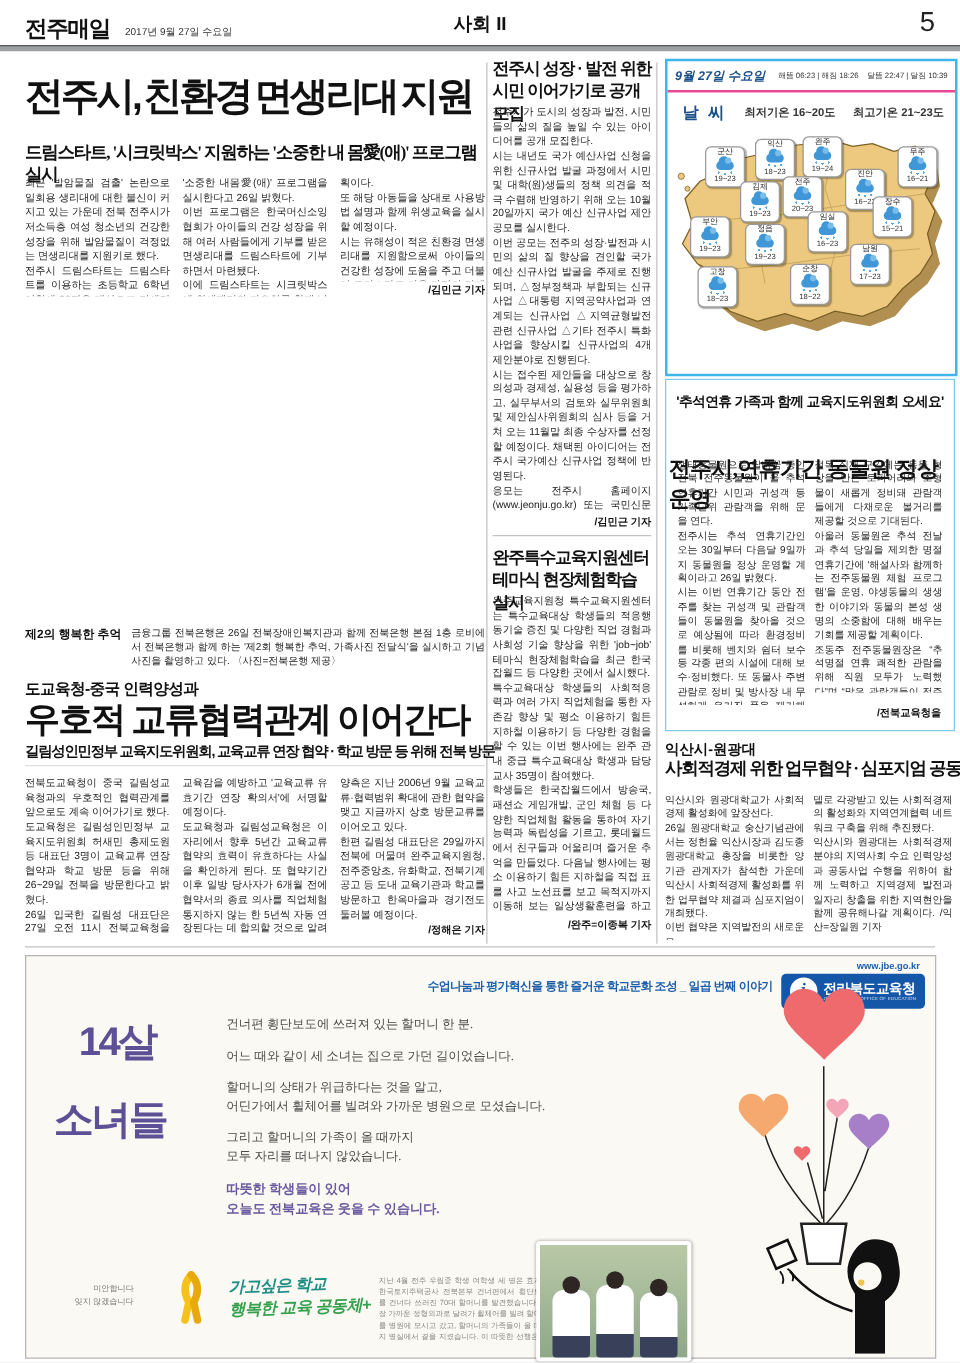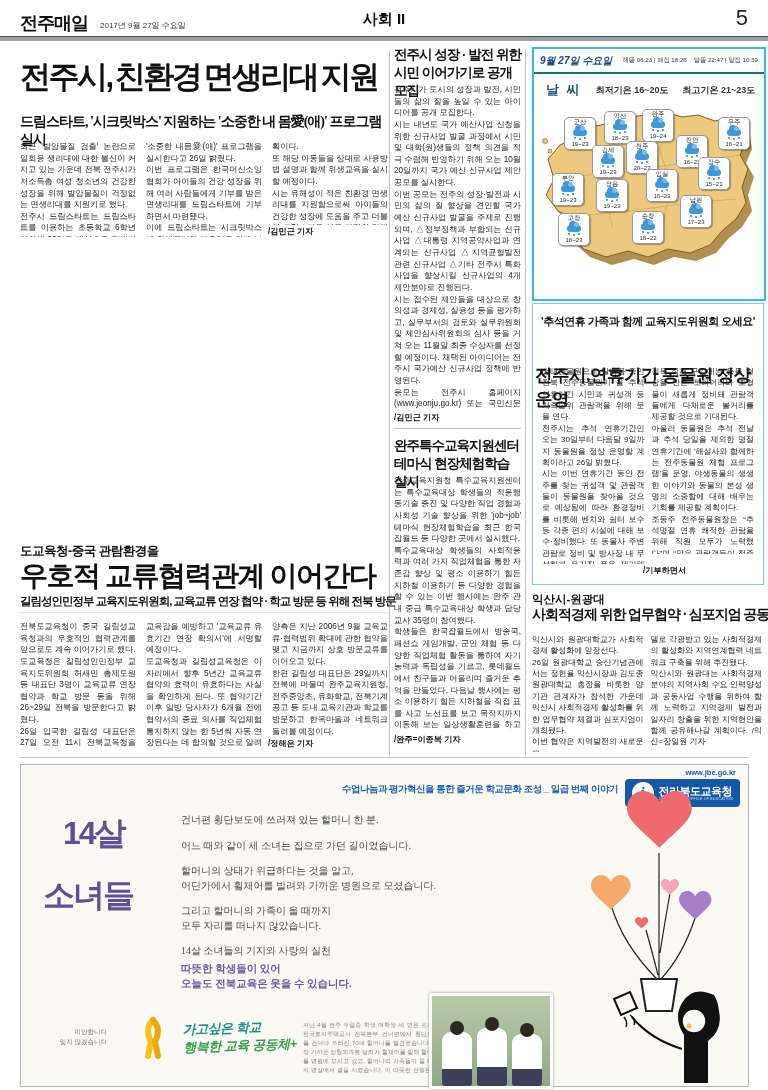--- a/index.html
+++ b/index.html
@@ -6,21 +6,21 @@
   #page{position:relative;width:768px;height:1090px;background:#ffffff;overflow:hidden;
         font-family:"Liberation Sans",sans-serif;color:#111;}
   .abs{position:absolute;}
   .serif{font-family:"Liberation Serif",serif;}
   .just{text-align:justify;}
   .prl{white-space:pre-line;}
   .clip{overflow:hidden;}
   .bodytxt{font-size:8.2px;line-height:1.42;color:#222;}
   .cols{display:flex;gap:10px;}
   .col{flex:1;}
-  .byline{font-size:8.2px;font-weight:bold;text-align:left;color:#111;}
+  .byline{font-size:8.2px;font-weight:bold;text-align:right;color:#111;}
   .vrule{width:1px;background:#c2c2c2;}
   .hrule{height:1px;background:#c2c2c2;}
 
   
   .mast-logo{font-size:18px;font-weight:900;letter-spacing:-1px;}
   .mast-date{font-size:8px;color:#333;}
   .mast-section{font-size:15px;font-weight:800;}
   .mast-page{font-size:22px;color:#222;}
   .mast-rule{height:4px;background:#9aa0a4;border-top:1px solid #555;}
 
@@ -47,21 +47,21 @@
   
   .ex-kicker{font-size:12.5px;font-weight:800;letter-spacing:-0.5px;}
   .ex-head{font-size:28px;font-weight:700;letter-spacing:-1.5px;white-space:nowrap;}
   .ex-sub{font-size:11.5px;font-weight:800;letter-spacing:-1px;white-space:nowrap;}
 
   
   .mid-head{font-size:13.5px;font-weight:800;line-height:1.35;letter-spacing:-1px;}
 
   
   .wbox{border:2px solid #3eb6e8;background:#fff;}
-  .whead{height:23px;border-bottom:2px solid #0f766e;display:flex;align-items:center;justify-content:space-between;padding:0 6px;}
+  .whead{height:23px;border-bottom:2px solid #ec4899;display:flex;align-items:center;justify-content:space-between;padding:0 6px;}
   .wtitle{font-size:10px;font-weight:800;font-style:italic;color:#1a4f8a;}
   .wtimes{font-size:6.2px;color:#333;display:flex;gap:7px;}
   .wlabel{font-size:13px;font-weight:900;color:#1a4f8a;letter-spacing:2px;}
   .wtemps{font-size:9px;font-weight:800;color:#333;}
   .wbadge{position:absolute;width:30px;background:#fff;border:1px solid #999;border-radius:5px;
           text-align:center;padding:1px 0 2px;box-shadow:1px 1px 1px rgba(0,0,0,.3);}
   .wb-name{display:block;font-size:6.3px;color:#222;line-height:1.1;}
   .wb-cloud{display:block;margin:3px auto 0;width:14px;height:7px;background:#3f97d8;border-radius:7px;position:relative;}
   .wb-cloud::before{content:"";position:absolute;width:8px;height:8px;border-radius:50%;background:#3f97d8;top:-4px;left:2px;}
   .wb-cloud::after{content:"";position:absolute;width:5px;height:5px;border-radius:50%;background:#79bce8;top:-3px;right:2px;}
@@ -124,33 +124,37 @@
 전주시 드림스타트는 드림스타트를 이용하는 초등학교 6학년 여학생 30명을 대상으로 면생리대와 위생팬티 파우치가 담긴 '시크릿박스'를 지원하는</div>
     <div class="col bodytxt just prl clip" style="height:96px;">'소중한 내몸愛(애)' 프로그램을 실시한다고 26일 밝혔다.
 이번 프로그램은 한국머신소잉협회가 아이들의 건강 성장을 위해 여러 사람들에게 기부를 받은 면생리대를 드림스타트에 기부하면서 마련됐다.
 이에 드림스타트는 시크릿박스에 위생팬티와 파우치를 함께 넣은 뒤 이용 아동의 가정을 직접 방문해 전달할 계</div>
     <div class="col bodytxt just prl clip" style="height:84px;">획이다.
 또 해당 아동들을 상대로 사용방법 설명과 함께 위생교육을 실시할 예정이다.
 시는 유해성이 적은 친환경 면생리대를 지원함으로써 아이들의 건강한 성장에 도움을 주고 더불어 드림스타트 이용 가정의 경제적 부담도 줄어들 것으로 기대하고 있다.</div>
   </div>
   <div class="abs byline" style="left:268px;top:226px;width:120px;">/김민근 기자</div>
 
-
-  <div class="abs ex-kicker" style="left:20px;top:543px;">도교육청-중국 관람환경을</div>
+  <div class="abs" style="left:20px;top:501px;width:368px;display:flex;gap:8px;">
+    <span class="cap-label">제2의 행복한 추억</span>
+    <span class="cap-text just">금융그룹 전북은행은 26일 전북장애인복지관과 함께 전북은행 본점 1층 로비에서 전북은행과 함께 하는 '제2회 행복한 추억, 가족사진 전달식'을 실시하고 기념사진을 촬영하고 있다. 〈사진=전북은행 제공〉</span>
+  </div>
+
+  <div class="abs ex-kicker" style="left:20px;top:543px;">도교육청-중국 인력양성과</div>
   <div class="abs ex-head serif" style="left:20px;top:557px;">우호적 교류협력관계 이어간다</div>
   <div class="abs ex-sub" style="left:20px;top:594px;width:368px;">길림성인민정부 교육지도위원회, 교육교류 연장 협약 · 학교 방문 등 위해 전북 방문</div>
   <div class="abs hrule" style="left:20px;top:612px;width:368px;background:#ddd;"></div>
   <div class="abs cols" style="left:20px;top:621px;width:368px;height:128px;">
     <div class="col bodytxt just prl clip" style="height:128px;">전북도교육청이 중국 길림성교육청과의 우호적인 협력관계를 앞으로도 계속 이어가기로 했다.
 도교육청은 길림성인민정부 교육지도위원회 허새민 총제도원 등 대표단 3명이 교육교류 연장 협약과 학교 방문 등을 위해 26~29일 전북을 방문한다고 밝혔다.
 26일 입국한 길림성 대표단은 27일 오전 11시 전북교육청을 방문, 김승환</div>
     <div class="col bodytxt just prl clip" style="height:128px;">교육감을 예방하고 '교육교류 유효기간 연장 확의서'에 서명할 예정이다.
 도교육청과 길림성교육청은 이 자리에서 향후 5년간 교육교류 협약의 효력이 유효하다는 사실을 확인하게 된다. 또 협약기간 이후 일방 당사자가 6개월 전에 협약서의 종료 의사를 직업체험 통지하지 않는 한 5년씩 자동 연장된다는 데 합의할 것으로 알려졌다.</div>
     <div class="col bodytxt just prl clip" style="height:116px;">양측은 지난 2006년 9월 교육교류·협력범위 확대에 관한 협약을 맺고 지금까지 상호 방문교류를 이어오고 있다.
-한편 길림성 대표단은 29일까지 전북에 머물며 완주교육지원청, 전주중앙초, 유화학교, 전북기계공고 등 도내 교육기관과 학교를 방문하고 한옥마을과 네트워크 둘러볼 예정이다.</div>
+한편 길림성 대표단은 29일까지 전북에 머물며 완주교육지원청, 전주중앙초, 유화학교, 전북기계공고 등 도내 교육기관과 학교를 방문하고 한옥마을과 경기전도 둘러볼 예정이다.</div>
   </div>
   <div class="abs byline" style="left:268px;top:738px;width:120px;">/정해은 기자</div>
 
   <div class="abs mid-head prl" style="left:394px;top:46px;width:127px;">전주시 성장 · 발전 위한
 시민 이어가기로 공개 모집</div>
   <div class="abs bodytxt just prl clip" style="left:394px;top:84px;width:127px;height:326px;">전주시가 도시의 성장과 발전, 시민들의 삶의 질을 높일 수 있는 아이디어를 공개 모집한다.
 시는 내년도 국가 예산사업 신청을 위한 신규사업 발굴 과정에서 시민 및 대학(원)생들의 정책 의견을 적극 수렴해 반영하기 위해 오는 10월 20일까지 국가 예산 신규사업 제안공모를 실시한다.
 이번 공모는 전주의 성장·발전과 시민의 삶의 질 향상을 견인할 국가 예산 신규사업 발굴을 주제로 진행되며, △정부정책과 부합되는 신규사업 △대통령 지역공약사업과 연계되는 신규사업 △지역균형발전 관련 신규사업 △기타 전주시 특화사업을 향상시킬 신규사업의 4개 제안분야로 진행된다.
 시는 접수된 제안들을 대상으로 창의성과 경제성, 실용성 등을 평가하고, 실무부서의 검토와 실무위원회 및 제안심사위원회의 심사 등을 거쳐 오는 11월말 최종 수상자를 선정할 예정이다. 채택된 아이디어는 전주시 국가예산 신규사업 정책에 반영된다.
 응모는 전주시 홈페이지(www.jeonju.go.kr) 또는 국민신문고 홈페이지(www.epeople.go.kr)의 공모제안을 통해 신청할 수 있으며, 공모에 대한 기타 자세한 사항은 전주시 홈페이지를 참고하거나 전화(063-281-2016)로 문의하면 된다</div>
@@ -280,21 +284,21 @@
     <div class="abs zoo-head serif" style="left:2px;top:28px;width:226px;">전주시,연휴기간 동물원 정상 운영</div>
     <div class="abs cols" style="left:9px;top:62px;width:212px;height:198px;gap:7px;">
       <div class="col bodytxt just prl clip" style="font-size:8px;height:198px;">생태동물원으로 탈바꿈 중인 전북 전주동물원이 올 추석 연휴기간 시민과 귀성객 등 가족단위 관람객을 위해 문을 연다.
 전주시는 추석 연휴기간인 오는 30일부터 다음달 9일까지 동물원을 정상 운영할 계획이라고 26일 밝혔다.
 시는 이번 연휴기간 동안 전주를 찾는 귀성객 및 관람객들이 동물원을 찾아올 것으로 예상됨에 따라 환경정비를 비롯해 벤치와 쉼터 보수 등 각종 편의 시설에 대해 보수·정비했다. 또 동물사 주변 관람로 정비 및 방사장 내 무성하게 우거진 풀을 제거해 쾌적한 관람환경을 조성했다.
 특히 전주동물원에는 국화와 메리골드, 꽃무릇 등이 만개해 관람객의 시선을 사로잡고 있으며, 계</div>
       <div class="col bodytxt just prl clip" style="font-size:8px;height:188px;">절목 식재 구간에는 동물 형상을 만든 토피어리와 조형물이 새롭게 정비돼 관람객들에게 다채로운 볼거리를 제공할 것으로 기대된다.
 아울러 동물원은 추석 전날과 추석 당일을 제외한 명절 연휴기간에 '해설사와 함께하는 전주동물원 체험 프로그램'을 운영, 야생동물의 생생한 이야기와 동물의 본성 생명의 소중함에 대해 배우는 기회를 제공할 계획이다.
 조동주 전주동물원장은 “추석명절 연휴 쾌적한 관람을 위해 직원 모두가 노력했다”며 “많은 관람객들이 전주동물원을 찾아 넉넉한 차례상처럼 몸도 마음도 풍요로워지고 생명의 소중함을 느끼길 바란다”고 말했다.</div>
     </div>
-    <div class="abs byline" style="right:10px;bottom:8px;width:110px;">/기부하면서</div>
+    <div class="abs byline" style="right:10px;bottom:8px;width:110px;">/전북교육청을</div>
   </div>
 
   <div class="abs ik-kicker" style="left:532px;top:592px;">익산시-원광대</div>
   <div class="abs ik-head serif" style="left:532px;top:606px;">사회적경제 위한 업무협약 · 심포지엄 공동개최</div>
   <div class="abs cols" style="left:532px;top:634px;width:230px;height:118px;gap:7px;">
     <div class="col bodytxt just prl clip" style="font-size:8px;height:118px;">익산시와 원광대학교가 사회적경제 활성화에 앞장선다.
 26일 원광대학교 숭산기념관에서는 정헌율 익산시장과 김도종 원광대학교 총장을 비롯한 양 기관 관계자가 참석한 가운데 익산시 사회적경제 활성화를 위한 업무협약 체결과 심포지엄이 개최됐다.
 이번 협약은 지역발전의 새로운 모</div>
     <div class="col bodytxt just prl clip" style="font-size:8px;height:118px;">델로 각광받고 있는 사회적경제의 활성화와 지역연계협력 네트워크 구축을 위해 추진됐다.
 익산시와 원광대는 사회적경제 분야의 지역사회 수요 인력양성과 공동사업 수행을 위하여 함께 노력하고 지역경제 발전과 일자리 창출을 위한 지역현안을 함께 공유해나갈 계획이다.   /익산=장일원 기자</div>
@@ -314,21 +318,20 @@
     <div class="abs ad-title" style="left:42px;top:52px;">14살</div>
     <div class="abs ad-title" style="left:22px;top:114px;">소녀들</div>
 
     <div class="abs ad-story" style="left:160px;top:48px;width:300px;">
       <p class="prl">건너편 횡단보도에 쓰러져 있는 할머니 한 분.</p>
       <p class="prl">어느 때와 같이 세 소녀는 집으로 가던 길이었습니다.</p>
       <p class="prl">할머니의 상태가 위급하다는 것을 알고,
 어딘가에서 휠체어를 빌려와 가까운 병원으로 모셨습니다.</p>
       <p class="prl">그리고 할머니의 가족이 올 때까지
 모두 자리를 떠나지 않았습니다.</p>
-      <p class="prl" style="margin-bottom:2px;">14살 소녀들의 기지와 사랑의 실천</p>
       <div class="ad-highlight prl">따뜻한 학생들이 있어
 오늘도 전북교육은 웃을 수 있습니다.</div>
     </div>
 
     <svg class="abs" style="right:15px;top:18px;" width="150" height="232" viewBox="0 0 150 232">
       <path d="M76 70 L76 195 M28 122 Q40 162 74 196 M112 135 Q100 172 78 196 M87 110 Q80 150 77 170 M63 147 Q70 172 75 192" stroke="#222" stroke-width="1.2" fill="none"></path>
       <path d="M12 21 C6 15 0 11 0 6.5 C0 2.5 3 0 6 0 C8.5 0 11 1.5 12 4 C13 1.5 15.5 0 18 0 C21 0 24 2.5 24 6.5 C24 11 18 15 12 21 Z" transform="translate(44,8) scale(2.7)" fill="#ef6a6d"></path>
       <path d="M12 21 C6 15 0 11 0 6.5 C0 2.5 3 0 6 0 C8.5 0 11 1.5 12 4 C13 1.5 15.5 0 18 0 C21 0 24 2.5 24 6.5 C24 11 18 15 12 21 Z" transform="translate(8,92) scale(1.65)" fill="#f6a96e"></path>
       <path d="M12 21 C6 15 0 11 0 6.5 C0 2.5 3 0 6 0 C8.5 0 11 1.5 12 4 C13 1.5 15.5 0 18 0 C21 0 24 2.5 24 6.5 C24 11 18 15 12 21 Z" transform="translate(96,108) scale(1.35)" fill="#a77fc9"></path>
       <path d="M12 21 C6 15 0 11 0 6.5 C0 2.5 3 0 6 0 C8.5 0 11 1.5 12 4 C13 1.5 15.5 0 18 0 C21 0 24 2.5 24 6.5 C24 11 18 15 12 21 Z" transform="translate(78,96) scale(0.75)" fill="#f2a6b8"></path>

